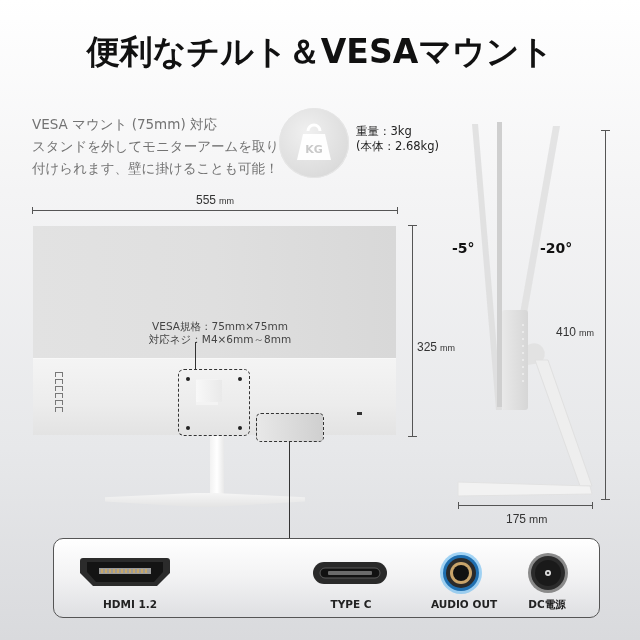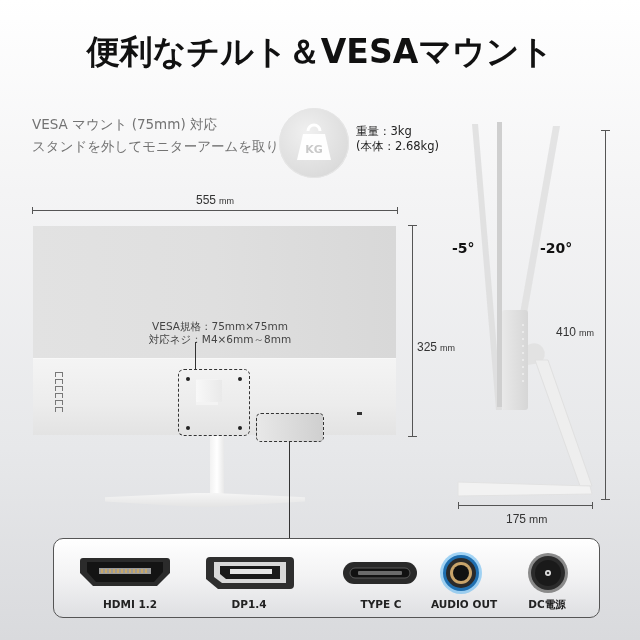--- a/index.html
+++ b/index.html
@@ -95,20 +95,21 @@
     .port svg { position: absolute; }
   </style>
 </head>
 <body>
 
 <div class="abs title">便利なチルト＆VESAマウント</div>
 
 <div class="abs desc">
   <div>VESA マウント (75mm) 対応</div>
   <div>スタンドを外してモニターアームを取り</div>
+  <div>付けられます、壁に掛けることも可能！</div>
 </div>
 
 <div class="abs kg-circle"></div>
 <svg class="abs kg-icon" viewBox="0 0 38 40">
   <path d="M13 9 a6 6 0 1 1 12 0" fill="none" stroke="#ffffff" stroke-width="3"></path>
   <path d="M8 12 H30 L36 38 H2 Z" fill="#ffffff" opacity="0.95"></path>
   <text x="19" y="31" text-anchor="middle" font-size="11" font-weight="bold" fill="#c9c9c9" font-family="DejaVu Sans, sans-serif">KG</text>
 </svg>
 <div class="abs weight">
   <div>重量：3kg</div>
@@ -227,31 +228,22 @@
           <rect x="50" y="14" width="2" height="4"></rect>
           <rect x="54" y="14" width="2" height="4"></rect>
         <rect x="58" y="14" width="2" height="4"></rect>
           <rect x="62" y="14" width="2" height="4"></rect>
           <rect x="66" y="14" width="2" height="4"></rect>
       </g>
     </svg>
     <div class="port-label" style="left:8px;">HDMI 1.2</div>
   </div>
 
-  <div class="port" style="left:140px;">
-    <svg style="left:10px; top:16px;" width="92" height="36" viewBox="0 0 92 36">
-      <path d="M6 2 H86 a4 4 0 0 1 4 4 V30 a4 4 0 0 1 -4 4 H14 L2 24 V6 a4 4 0 0 1 4 -4 Z" fill="#2e2e2e"></path>
-      <path d="M10 7 H82 V28 H18 L10 22 Z" fill="#d8d8d8"></path>
-      <path d="M16 11 H76 V24 H22 L16 19 Z" fill="#1a1a1a"></path>
-      <rect x="26" y="14" width="42" height="5" fill="#e6e6e6"></rect>
-    </svg>
-    <div class="port-label" style="left:5px;">DP1.4</div>
-  </div>
-
-  <div class="port" style="left:277px;">
+
+  <div class="port" style="left:247px;">
     <svg style="left:11px; top:22px;" width="76" height="24" viewBox="0 0 76 24">
       <rect x="1" y="1" width="74" height="22" rx="11" fill="#2a2a2a"></rect>
       <rect x="8" y="7" width="60" height="10" rx="5" fill="#111" stroke="#5a5a5a" stroke-width="1"></rect>
       <rect x="16" y="10" width="44" height="4" rx="1" fill="#6a6a6a"></rect>
     </svg>
     <div class="port-label">TYPE C</div>
   </div>
 
   <div class="port" style="left:360px;">
     <svg style="left:25px; top:12px;" width="44" height="44" viewBox="0 0 44 44">

